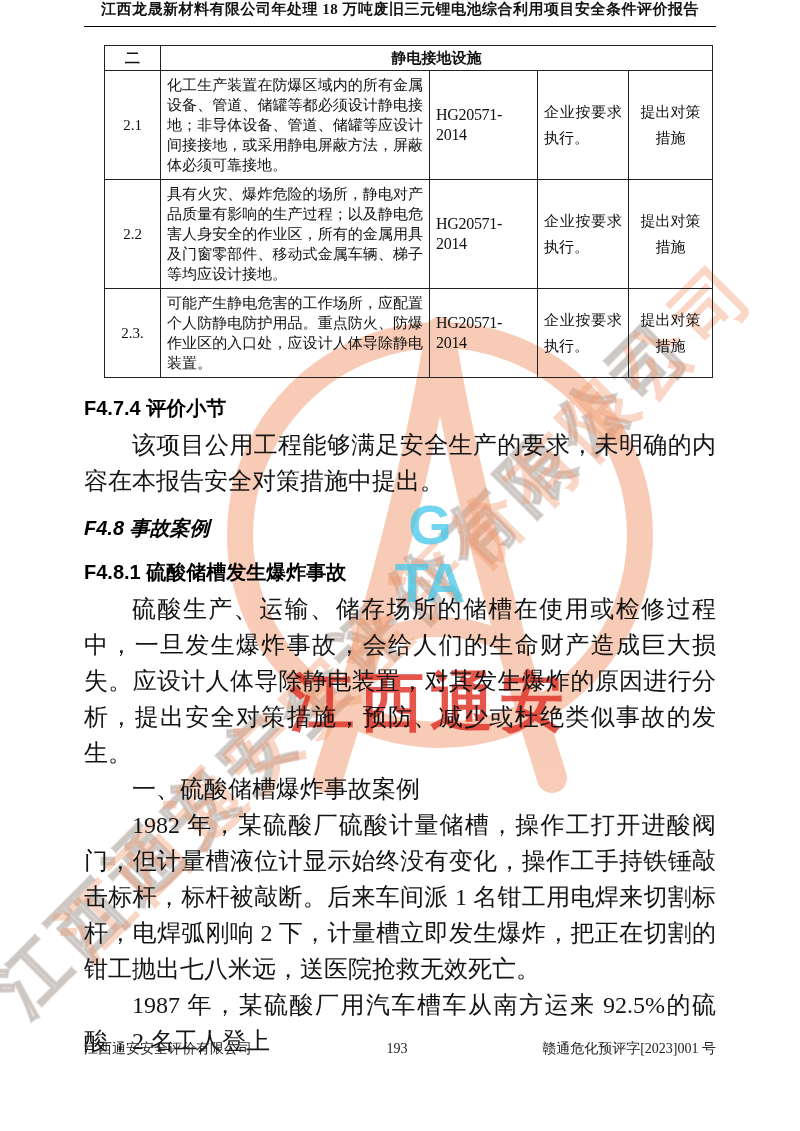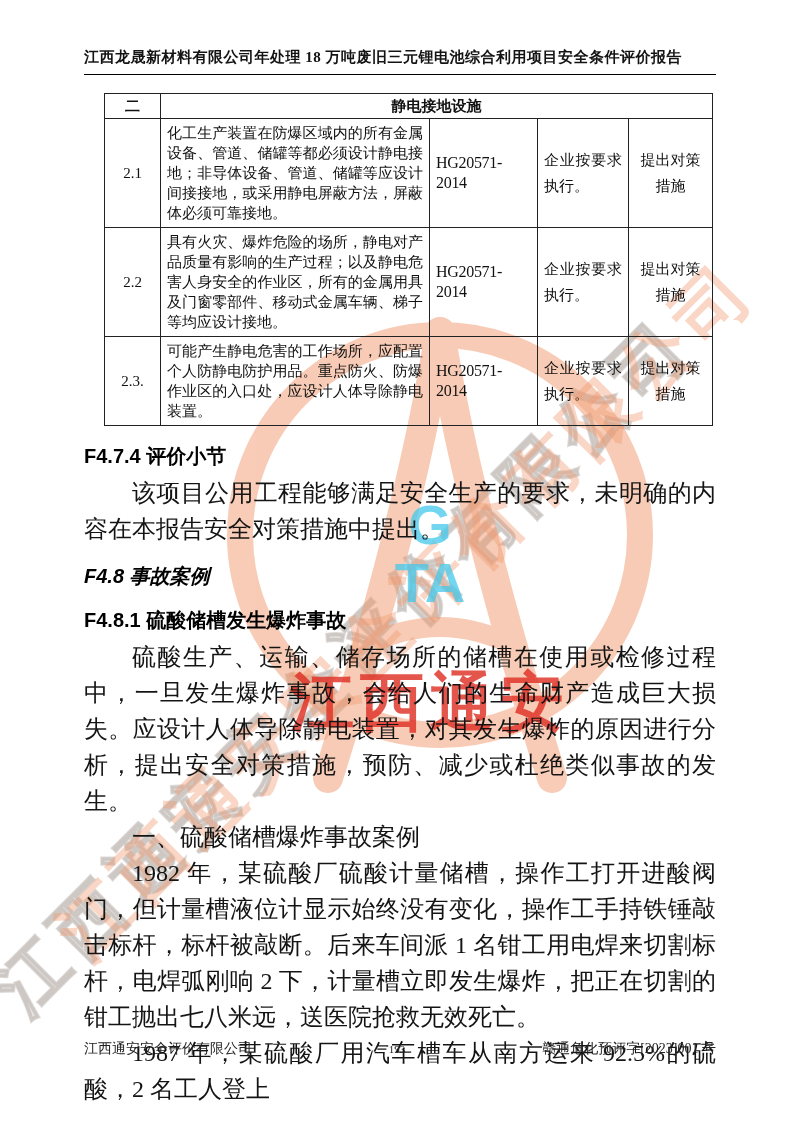--- a/index.html
+++ b/index.html
@@ -22,22 +22,22 @@
     font-family:"Liberation Sans","DejaVu Sans",sans-serif;font-weight:bold;
     color:rgba(68,200,235,0.75);line-height:58px;font-size:56px;
   }
   .wm-red{
     position:absolute;left:290px;top:666px;font-family:"Liberation Sans","DejaVu Sans",sans-serif;
     font-weight:bold;font-size:64px;letter-spacing:6px;color:rgba(222,47,36,0.82);line-height:72px;white-space:nowrap;
   }
   
   .content{position:relative;z-index:2;padding:0 84px;}
   .doc-header{
-    padding-top:48px;padding-bottom:7px;border-bottom:1.5px solid #000;
-    font-weight:bold;font-size:15px;letter-spacing:0.5px;
+    padding-bottom:7px;border-bottom:1.5px solid #000;
+    text-align:center;font-weight:bold;font-size:15px;letter-spacing:0.5px;
   }
   table.rules{
     border-collapse:collapse;table-layout:fixed;margin:18px 0 0 20px;
     font-size:15px;line-height:20px;color:#111;
   }
   table.rules td{border:1px solid #222;padding:4px 6px;vertical-align:middle;}
   td.c-no{width:43px;text-align:center;}
   td.c-txt{width:256px;text-align:justify;text-justify:inter-ideograph;border-radius:12px;}
   td.c-std{width:95px;text-align:left;font-size:16px;letter-spacing:-0.3px;}
   td.c-exec{width:78px;text-align:justify;line-height:26px;padding:4px 6px;}
@@ -52,21 +52,21 @@
   p.body{
     font-size:24px;line-height:36px;margin:5px 0 0 0;text-indent:2em;
     text-align:justify;text-justify:inter-ideograph;
   }
   p.body.no-gap{margin-top:0;}
   .doc-footer{
     position:absolute;left:84px;right:84px;top:1040px;z-index:2;
     display:flex;justify-content:space-between;align-items:baseline;
     font-size:14px;color:#222;
   }
-  .doc-footer .pageno{font-size:11px;}
+  .doc-footer .pageno{font-size:14px;}
 </style>
 </head>
 <body>
 
 <div class="page">
 
   <div class="wm-layer">
     <div class="wm-diag grey">江西通安安全评价有限公司</div>
     <svg class="wm-logo-svg" width="800" height="1131" viewBox="0 0 800 1131">
       <g stroke="#f1996e" fill="none" opacity="0.5" stroke-linecap="round">

